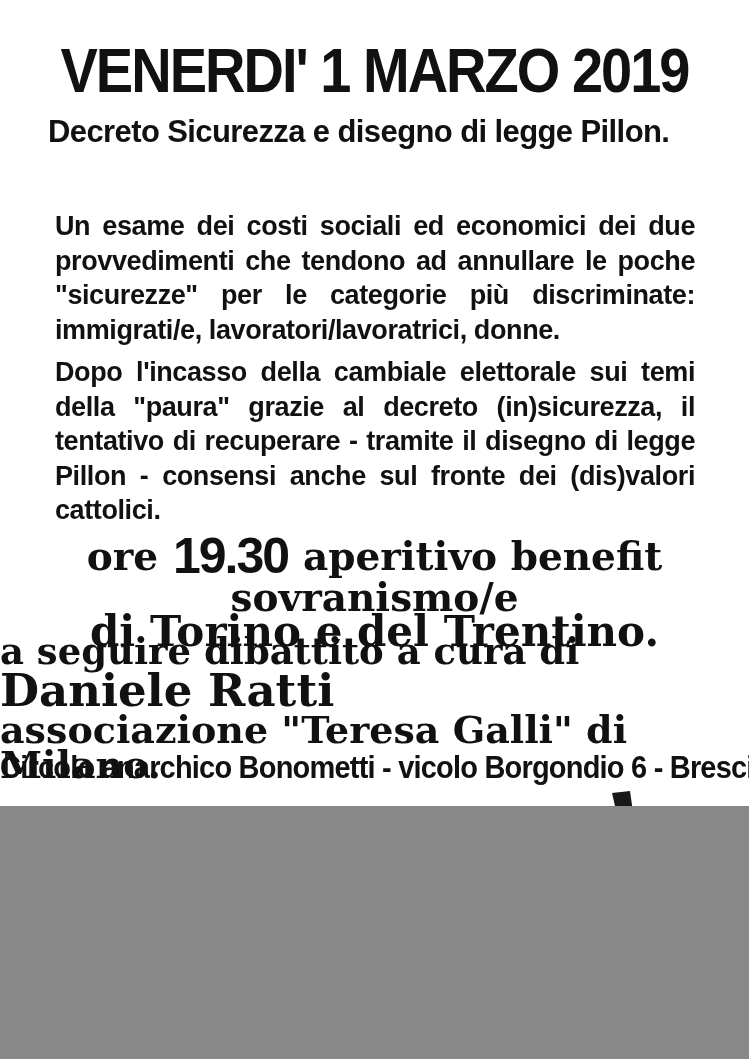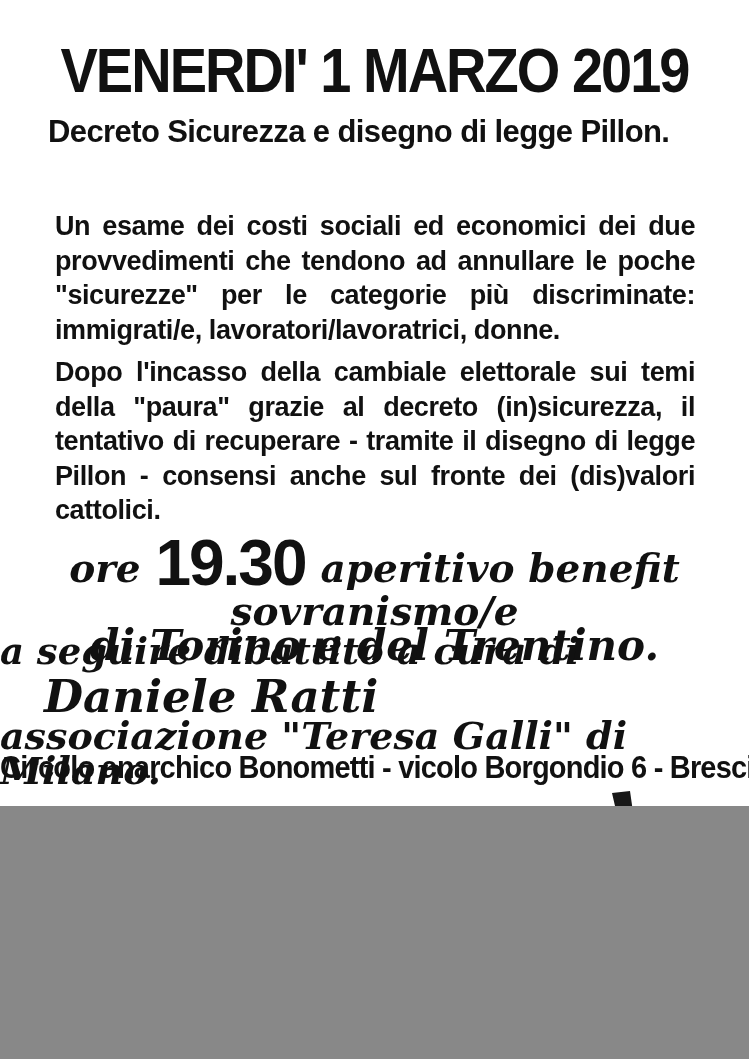--- a/index.html
+++ b/index.html
@@ -18,36 +18,36 @@
     position:absolute; top:113px; left:48px; right:40px;
     font-size:31px; font-weight:800; line-height:1.22; letter-spacing:-0.6px;
   }
   .body-copy{
     position:absolute; top:201px; left:47px; right:46px;
     font-size:27px; font-weight:800; line-height:1.28;
     letter-spacing:-0.4px; text-align:justify;
   }
   .body-copy p{margin:8px;}
   .script{
-    font-family:"DejaVu Serif", serif; font-style:italic; font-weight:bold;
+    font-family:"DejaVu Serif", serif; font-weight:bold;
   }
   .event-block{
     position:absolute; top:528px; left:0; right:0; text-align:center; line-height:1;
   }
   .event-line1{font-size:39px;}
   .event-time{
     font-family:"Liberation Sans", sans-serif; font-style:normal; font-weight:900;
-    font-size:64px; letter-spacing:-2px; position:relative; top:3px; padding:0 4px;
+    font-size:50px; letter-spacing:-2px; position:relative; top:3px; padding:0 4px;
   }
   .event-line2{font-size:42px; margin-top:-6px;}
   .debate-block{
     position:absolute; top:634px; left:0; right:0; line-height:0.92;
   }
   .debate-line1{font-size:37px;}
-  .debate-line2{font-size:45px; margin-top:8px;padding-left:44px;}
+  .debate-line2{font-size:45px; margin-top:2px;}
   .debate-line3{font-size:38px; margin-top:2px;}
   .venue{
     position:absolute; top:750px; left:0; right:0; text-align:center;
     font-size:29px; font-weight:800; letter-spacing:-0.8px;
     transform:scaleY(1.08); transform-origin:top center; white-space:nowrap;
   }
   .collage{position:absolute; left:0; top:789px; width:749px; height:270px; display:block;}
   .shield-label-text{
     font-family:"Liberation Sans", sans-serif; font-size:8.5px; font-weight:bold;
     letter-spacing:0.5px; fill:#1a1a1a;

